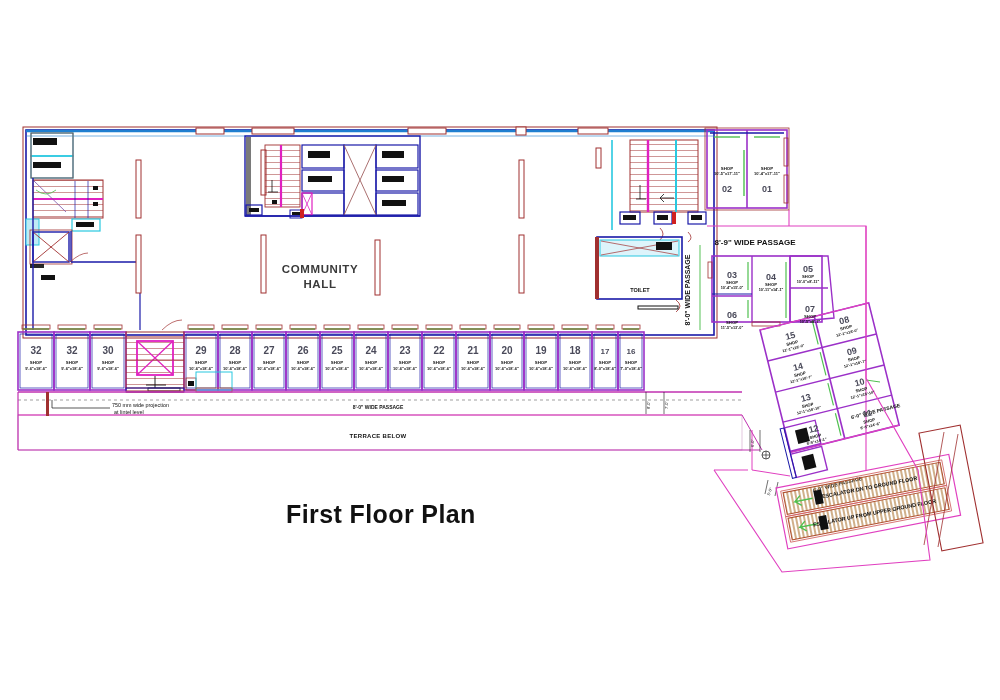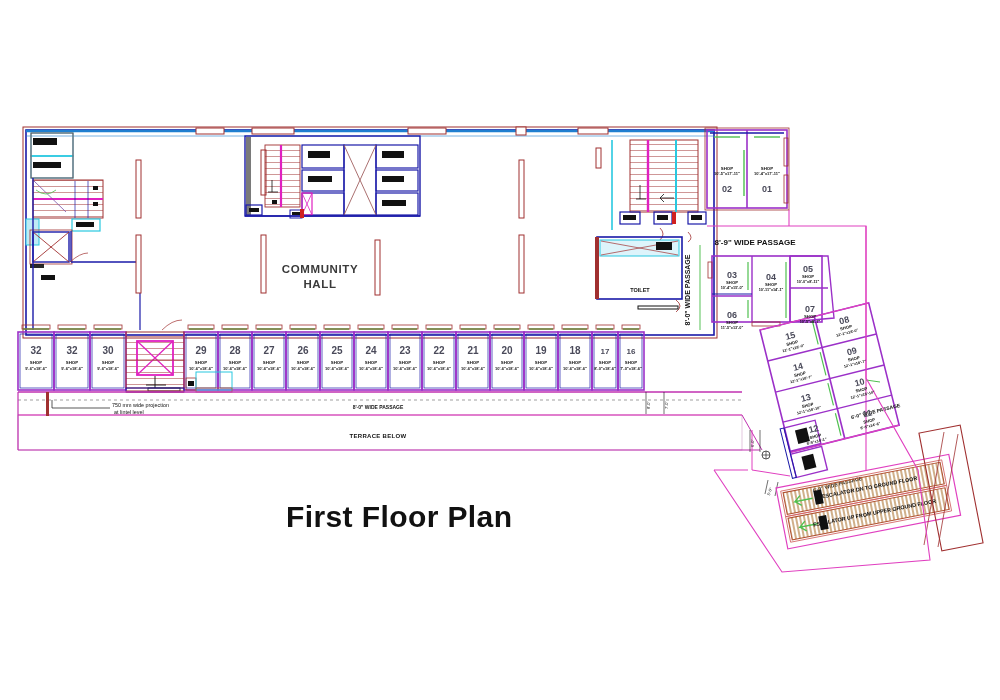--- a/index.html
+++ b/index.html
@@ -1,19 +1,19 @@
 <!DOCTYPE html>
 <html><head>
 <meta charset="utf-8">
 <style>
   html,body{margin:0;padding:0;background:#ffffff;}
   body{width:1000px;height:700px;position:relative;overflow:hidden;
        font-family:"Liberation Sans", sans-serif;color:#1a1a1a;}
   #plan{position:absolute;left:0;top:0;width:1000px;height:700px;}
-  .ttl{position:absolute;left:286px;top:500px;font-size:30px;font-weight:700;
+  .ttl{position:absolute;left:286px;top:500px;font-size:25px;font-weight:700;
        letter-spacing:.4px;color:#111;}
 </style>
 </head>
 <body>
 
 <svg id="plan" viewBox="0 0 1000 700">
   <defs>
     <pattern id="stairTread" width="6" height="6" patternUnits="userSpaceOnUse">
       <path d="M0 0 H6" stroke="#a03030" stroke-width="1"></path>
     </pattern>

